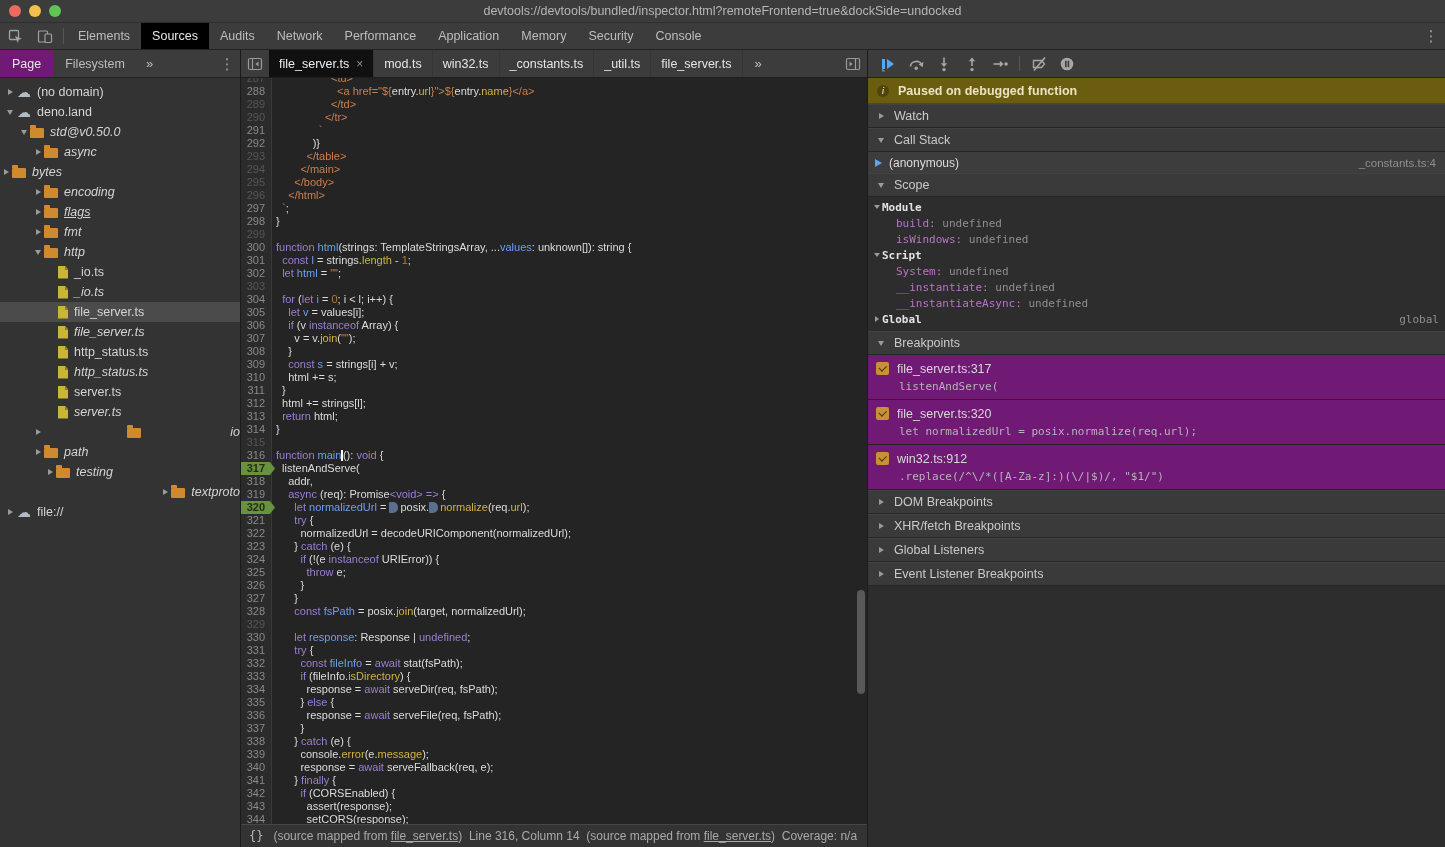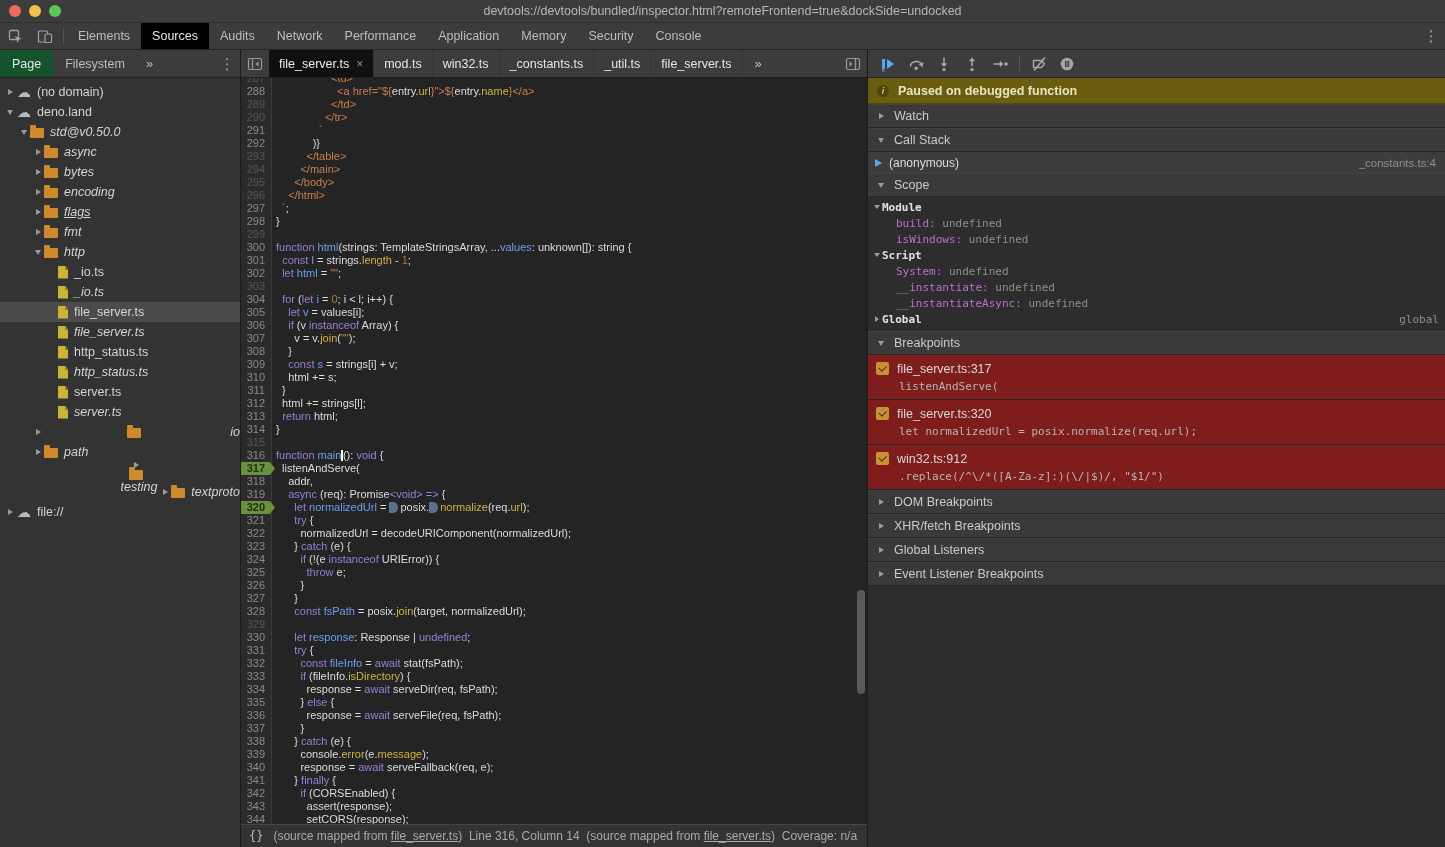--- a/index.html
+++ b/index.html
@@ -21,21 +21,21 @@
   .tab.active{background:#000;color:#e6e6e6}
   .overflow-menu{margin-left:auto;width:28px;display:flex;align-items:center;justify-content:center;color:#a6a6a6;font-size:15px}
 
   
   .workspace{flex:1;display:flex;min-height:0}
 
   
   .nav-pane{width:240px;flex:none;background:#333;border-right:1px solid #1b1b1b;display:flex;flex-direction:column}
   .nav-tabs{height:27px;flex:none;background:#3c3c3c;border-bottom:1px solid #232323;display:flex;align-items:stretch}
   .nav-tab{padding:0 12px;display:flex;align-items:center;font-size:12.5px;color:#bdbdbd}
-  .nav-tab.active{background:#14532d;color:#e6e6e6}
+  .nav-tab.active{background:#701a75;color:#e6e6e6}
   .nav-more{padding:0 9px;color:#bdbdbd;font-size:13px;display:flex;align-items:center}
   .nav-menu{margin-left:auto;width:26px;display:flex;align-items:center;justify-content:center;color:#a0a0a0;font-size:15px}
   .nav-tree{flex:1;padding-top:4px;overflow:hidden}
   .tree-row{height:20px;display:flex;align-items:center;font-size:12.5px;color:#d4d4d4}
   .tree-row.selected{background:#4b4b4b}
   .tree-row.italic .tree-label{font-style:italic}
   .tri{width:12px;flex:none;display:flex;align-items:center;justify-content:center}
   .tri.col::before{content:"";border-left:5px solid #9b9b9b;border-top:3.5px solid transparent;border-bottom:3.5px solid transparent}
   .tri.exp::before{content:"";border-top:5px solid #9b9b9b;border-left:3.5px solid transparent;border-right:3.5px solid transparent}
   .cloud-icon{color:#b3bcc4;font-size:14px;line-height:12px;margin-left:1px}
@@ -88,21 +88,21 @@
   .scope-block{background:#2d2d2d;font-family:"DejaVu Sans Mono",monospace;font-size:11px;color:#c8c8c8;padding:2px 0 4px}
   .scope-row{height:16px;display:flex;align-items:center}
   .scope-row .tri{width:11px}
   .scope-row .tri.col::before{border-left-width:4px;border-top-width:3px;border-bottom-width:3px}
   .scope-row .tri.exp::before{border-top-width:4px;border-left-width:3px;border-right-width:3px}
   .scope-head-label{font-weight:bold;color:#e2e2e2}
   .scope-prop{padding-left:28px}
   .prop-name{color:#b973c9}
   .prop-value{color:#8f8f8f}
   .scope-right{margin-left:auto;padding-right:6px;color:#8f8f8f}
-  .bp-entry{background:#7f1d1d;border-bottom:1px solid #232323;padding:4px 0 5px}
+  .bp-entry{background:#701a75;border-bottom:1px solid #232323;padding:4px 0 5px}
   .bp-row1{height:19px;display:flex;align-items:center;padding-left:8px;gap:8px;font-size:12.5px;color:#d8d8d8}
   .bp-code{font-family:"DejaVu Sans Mono",monospace;font-size:11px;color:#b5b5b5;padding-left:31px;height:16px;display:flex;align-items:center;white-space:pre}
   .checkbox{width:13px;height:13px;border-radius:2px;background:#c89135;position:relative;flex:none}
   .checkbox::after{content:"";position:absolute;left:2.5px;top:3px;width:6px;height:3.5px;border-left:1.8px solid #44350d;border-bottom:1.8px solid #44350d;transform:rotate(-45deg)}
 </style>
 </head>
 <body>
 
 <div class="app">
 
@@ -168,21 +168,21 @@
           <div class="tree-row italic" style="padding-left: 18px;">
             <span class="tri exp"></span>
             <span class="folder-icon"></span>
             <span class="tree-label">std@v0.50.0</span>
           </div>
           <div class="tree-row italic" style="padding-left: 32px;">
             <span class="tri col"></span>
             <span class="folder-icon"></span>
             <span class="tree-label">async</span>
           </div>
-          <div class="tree-row italic" style="padding-left: 32px;">
+          <div class="tree-row italic" style="">
             <span class="tri col"></span>
             <span class="folder-icon"></span>
             <span class="tree-label">bytes</span>
           </div>
           <div class="tree-row italic" style="padding-left: 32px;">
             <span class="tri col"></span>
             <span class="folder-icon"></span>
             <span class="tree-label">encoding</span>
           </div>
           <div class="tree-row italic" style="padding-left: 32px; text-decoration: underline;">
@@ -243,21 +243,21 @@
           <div class="tree-row italic" style="padding-left: 32px; justify-content: space-between;">
             <span class="tri col"></span>
             <span class="folder-icon"></span>
             <span class="tree-label">io</span>
           </div>
           <div class="tree-row italic" style="padding-left: 32px;">
             <span class="tri col"></span>
             <span class="folder-icon"></span>
             <span class="tree-label">path</span>
           </div>
-          <div class="tree-row italic" style="padding-left: 32px; flex-direction: column;">
+          <div class="tree-row italic" style="padding-left: 44px;">
             <span class="tri col"></span>
             <span class="folder-icon"></span>
             <span class="tree-label">testing</span>
           </div>
           <div class="tree-row italic" style=" justify-content: flex-end;">
             <span class="tri col"></span>
             <span class="folder-icon"></span>
             <span class="tree-label">textproto</span>
           </div>
           <div class="tree-row" style="padding-left: 4px;">

